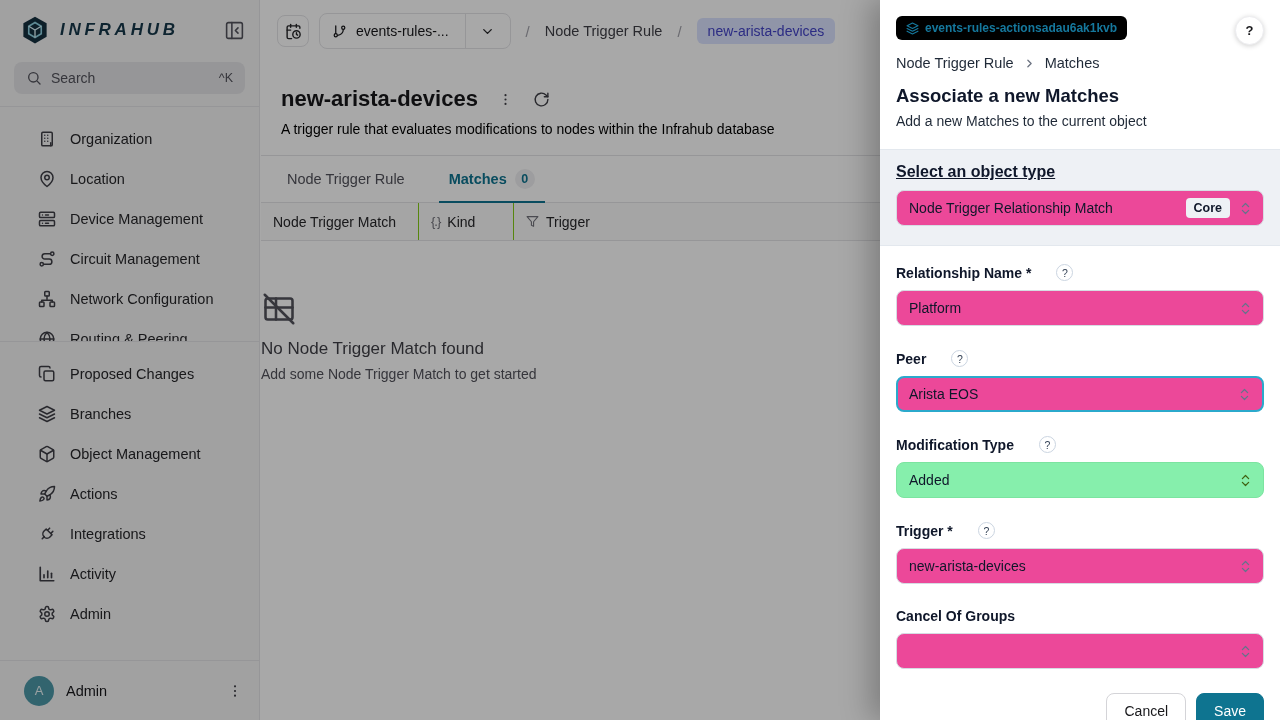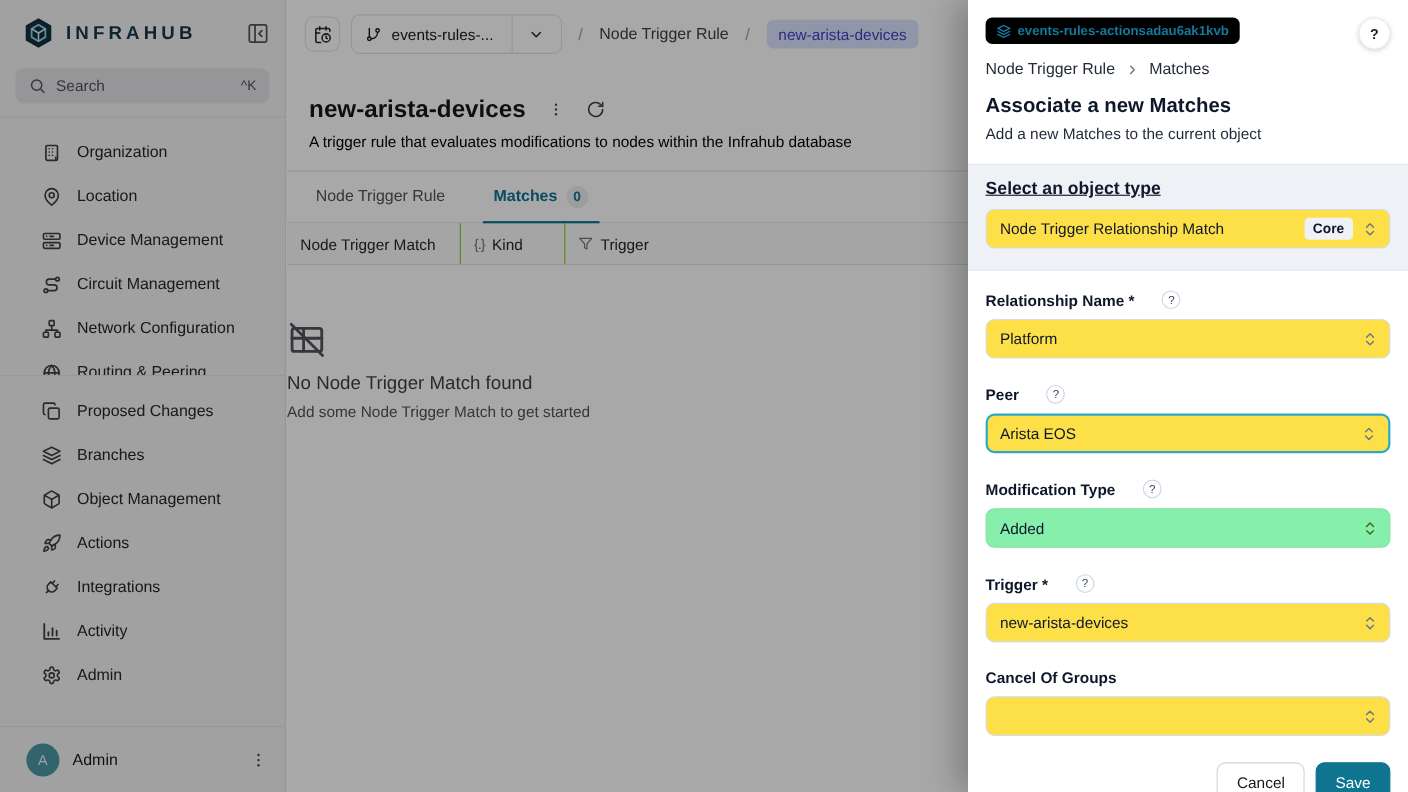--- a/index.html
+++ b/index.html
@@ -3,21 +3,21 @@
 <meta charset="utf-8">
 <style>
   * { margin:0; padding:0; box-sizing:border-box; }
   html,body { width:1280px; height:720px; overflow:hidden; }
   body { font-family:"Liberation Sans","DejaVu Sans",sans-serif; background:#fff; color:#18181b; }
   .app { position:relative; width:1280px; height:720px; overflow:hidden; }
   .i { display:block; flex:none; }
 
   
   .sidebar { position:absolute; left:0; top:0; width:260px; height:720px; background:#f4f4f5; border-right:1px solid #e4e4e7; }
-  .logo-row { display:flex; align-items:center; gap:10px; padding:15px 14px 11px 20px; }
+  .logo-row { display:flex; align-items:center; gap:10px; padding:15px 14px 11px 20px;font-style:italic; }
   .logo-text { font-size:17px; font-weight:700; letter-spacing:0.22em; color:#16384a; }
   .collapse-btn { margin-left:auto; background:none; border:none; color:#52525b; cursor:pointer; }
   .search-box { margin:6px 14px 12px; height:32px; background:#e4e4e7; border-radius:8px; display:flex; align-items:center; gap:9px; padding:0 12px; color:#52525b; font-size:14px; cursor:pointer; }
   .search-kbd { margin-left:auto; font-size:12.5px; color:#52525b; }
   .side-divider { height:1px; background:#e4e4e7; }
   .nav-group { padding-top:12px; }
   .nav-clip { height:234px; overflow:hidden; }
   .nav-item { height:40px; display:flex; align-items:center; gap:14px; padding:0 38px; font-size:14.5px; color:#27272a; cursor:pointer; }
   .nav-ic { color:#3f3f46; width:18px; height:18px; }
   .sidebar-footer { position:absolute; left:0; right:0; bottom:0; height:60px; border-top:1px solid #e4e4e7; display:flex; align-items:center; gap:12px; padding:0 16px 0 24px; }
@@ -68,21 +68,21 @@
   .panel-header { position:relative; padding:16px 16px 20px; }
   .branch-badge { display:inline-flex; align-items:center; gap:6px; background:#000000; color:#15789d; font-size:12px; font-weight:600; padding:5px 10px; border-radius:6px; }
   .help-fab { position:absolute; top:16px; right:16px; width:29px; height:29px; border-radius:50%; background:#fff; border:1px solid #ededf0; box-shadow:0 1px 5px rgba(0,0,0,0.18); font-size:13px; font-weight:600; color:#18181b; cursor:pointer; }
   .panel-crumbs { margin-top:15px; display:flex; align-items:center; gap:9px; font-size:14.5px; color:#1f2937; }
   .crumb-chev { color:#6b7280; }
   .panel-title { margin-top:14px; font-size:18.5px; font-weight:700; color:#0f172a; }
   .panel-sub { margin-top:6px; font-size:14px; color:#1f2937; }
 
   .object-type-section { background:#eef1f5; border-top:1px solid #e3e8ee; border-bottom:1px solid #e3e8ee; padding:13px 16px 19px; }
   .sec-label { display:block; font-size:16px; font-weight:600; color:#0f172a; margin-bottom:9px;text-decoration:underline; }
-  .select { height:36px; background:#fde047; border:1px solid #d6dce3; border-radius:8px; display:flex; align-items:center; padding:0 10px 0 12px; font-size:14px; color:#0f172a; cursor:pointer; }
+  .select { height:36px; background:#ec4899; border:1px solid #d6dce3; border-radius:8px; display:flex; align-items:center; padding:0 10px 0 12px; font-size:14px; color:#0f172a; cursor:pointer; }
   .select-value { flex:1; white-space:nowrap; overflow:hidden; }
   .select-right { display:flex; align-items:center; gap:8px; }
   .core-badge { background:#eef1f5; border-radius:4px; padding:3px 8px; font-size:12.5px; font-weight:600; color:#0f172a; }
   .updown { color:#64748b; }
   .select.focused { border:2px solid #2ba9cc; padding-left:11px; }
   .select.green { background:#86efac; border-color:#7ce4a0; }
 
   .panel-form { padding:18px 16px 0; flex:1; }
   .field { margin-bottom:24px; }
   .field-label-row { display:flex; align-items:center; gap:25px; margin-bottom:9px; }

